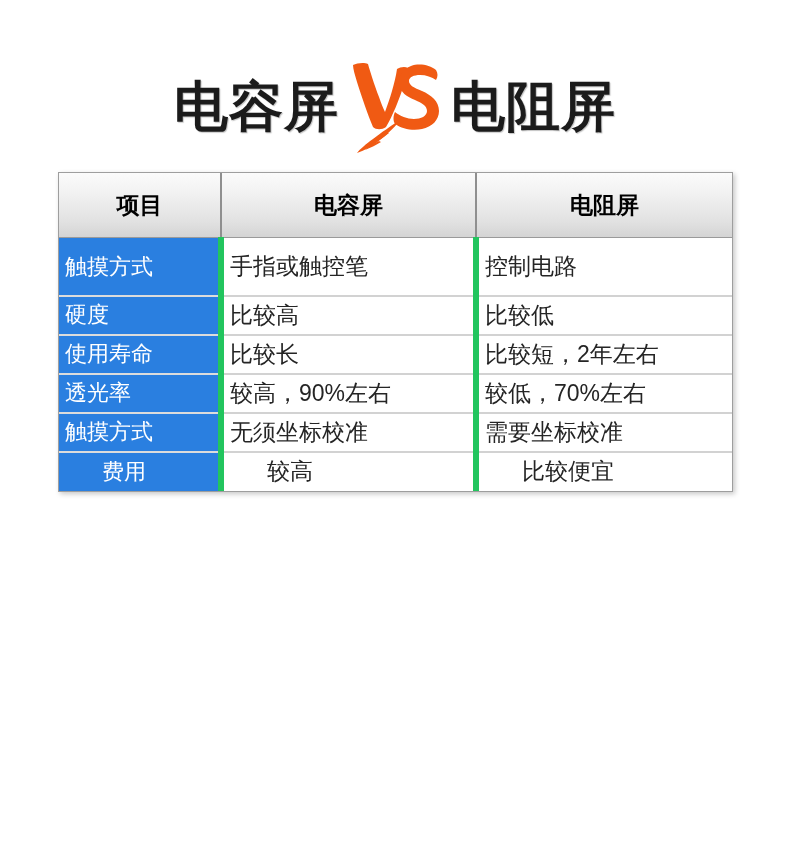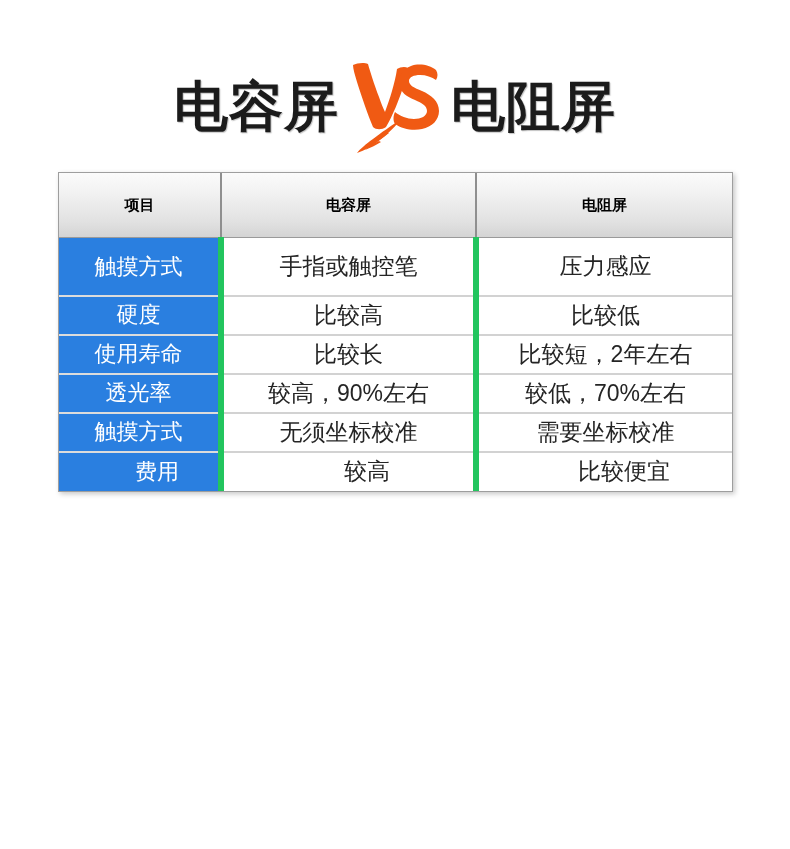--- a/index.html
+++ b/index.html
@@ -71,34 +71,34 @@
   }
   table.cmp col.c1 { width: 162px; }
   table.cmp col.c2 { width: 255px; }
   table.cmp col.c3 { width: 256px; }
 
   
   thead th {
     height: 64px;
     background: linear-gradient(to bottom, #fbfbfb 0%, #f2f2f2 30%, #e2e2e2 75%, #d4d4d4 100%);
     color: #000000;
-    font-size: 15px;
+    font-size: 23px;
     font-weight: bold;
     text-align: center;
     vertical-align: middle;
     padding: 0;
     border-bottom: 1px solid #9a9a9a;
   }
   thead th.h2 { border-left: 2px solid #8f8f8f; }
   thead th.h3 { border-left: 2px solid #8f8f8f; }
 
   
   tbody td {
     padding: 0;
-    text-align: center;
+    text-align: left;
     vertical-align: middle;
     font-size: 23px;
     color: #252525;
     background: #ffffff;
     line-height: 1.32;
     border-bottom: 2px solid #d2d2d2;
     margin-top: 12px;
   }
   tbody tr:last-child td { border-bottom: none; padding-left: 37px; }
 
@@ -176,21 +176,21 @@
       <tbody>
 
         <tr class="r-h1">
           <td class="label">
             <span class="cell-inner">触摸方式</span>
           </td>
           <td class="val">
             <span class="cell-inner">手指或触控笔</span>
           </td>
           <td class="val">
-            <span class="cell-inner">压力感应</span>
+            <span class="cell-inner">控制电路</span>
           </td>
         </tr>
 
         <tr class="r-h2">
           <td class="label">
             <span class="cell-inner">硬度</span>
           </td>
           <td class="val">
             <span class="cell-inner">比较高</span>
           </td>

